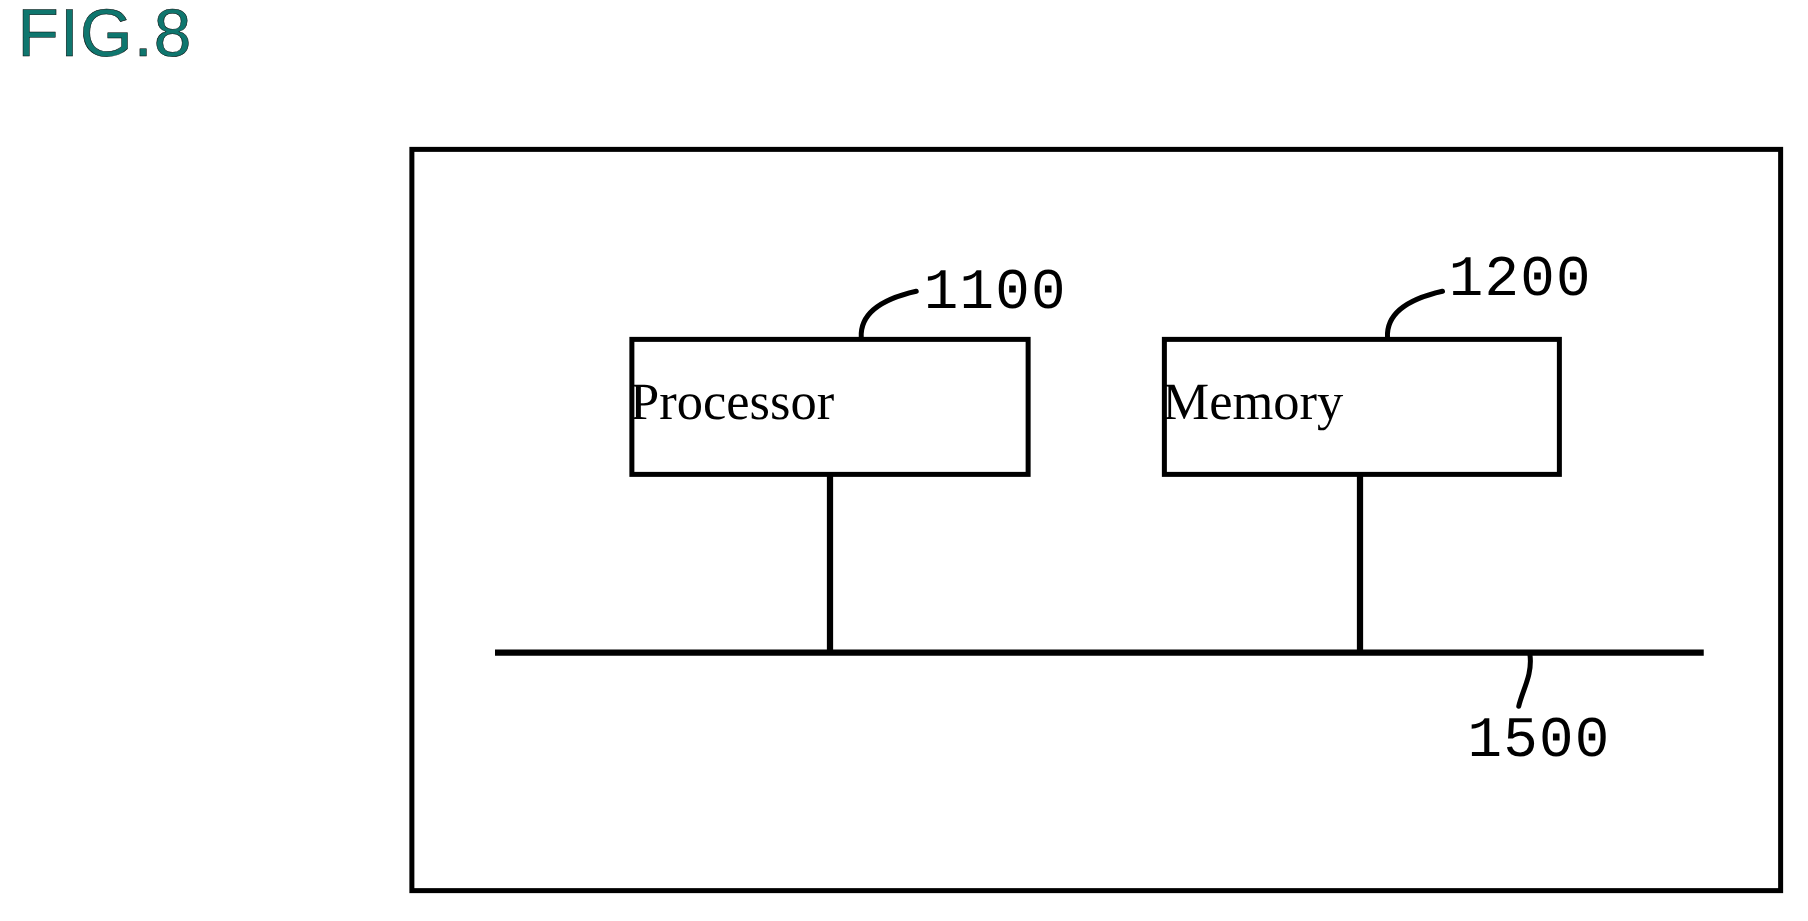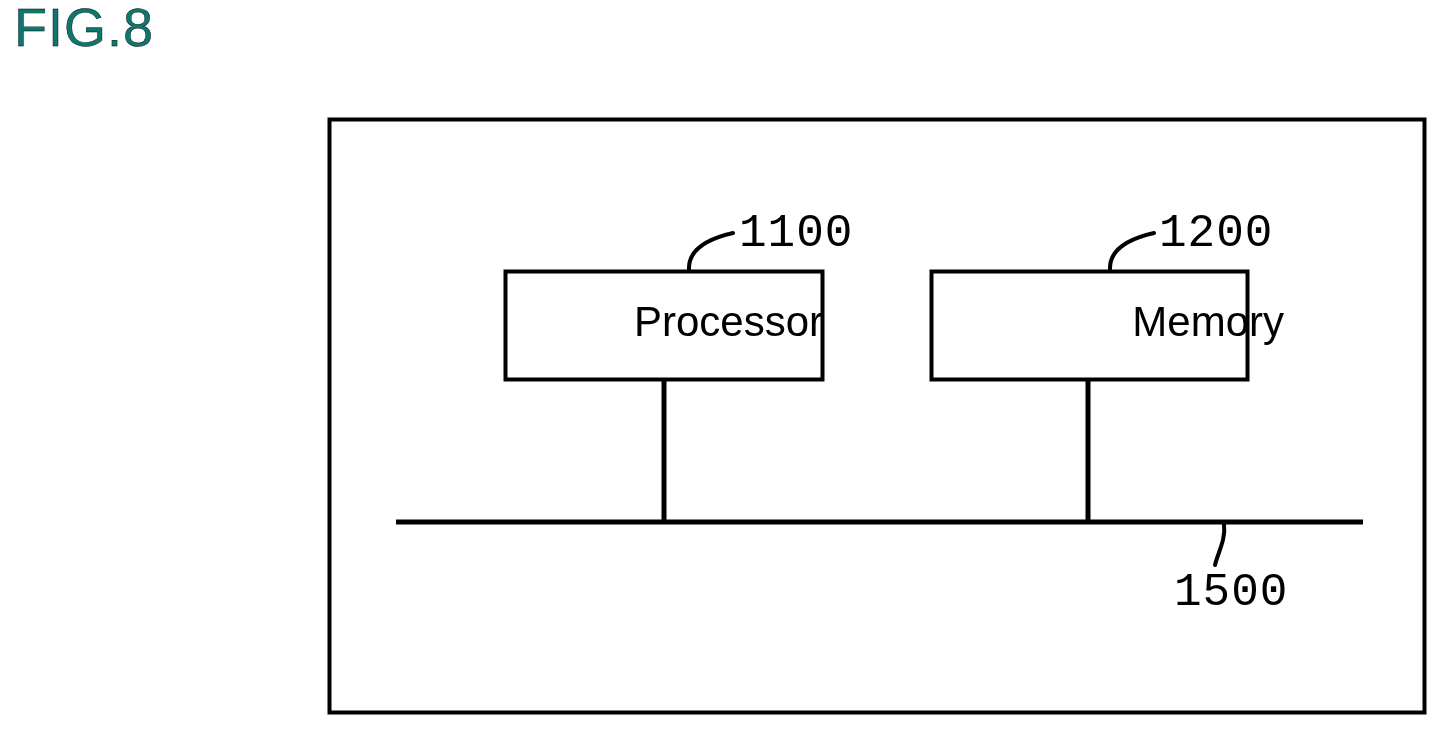--- a/index.html
+++ b/index.html
@@ -38,25 +38,25 @@
     position: absolute;
     left: 0;
     top: 0;
     width: 1446px;
     height: 737px;
   }
 
   
   .block-label {
     position: absolute;
-    font-family: Liberation Sans, sans-serif;
+    font-family: Liberation Serif, serif;
     font-size: 42px;
     color: #000000;
     white-space: nowrap;
-    text-align: right;
+    text-align: left;
     line-height: 1;
   }
 
   .ref-numeral {
     position: absolute;
     font-family: Liberation Mono, monospace;
     font-size: 46px;
     letter-spacing: 1px;
     color: #000000;
     white-space: nowrap;
@@ -76,21 +76,21 @@
     width: 354px;
   }
 
   #ref-1100 {
     left: 739px;
     top: 211px;
   }
 
   #ref-1200 {
     left: 1159px;
-    top: 211px;
+    top: 201px;
     text-align: right;
   }
 
   #ref-1300 {
     left: 1174px;
     top: 570px;
   }
 </style>
 </head>
 <body>

